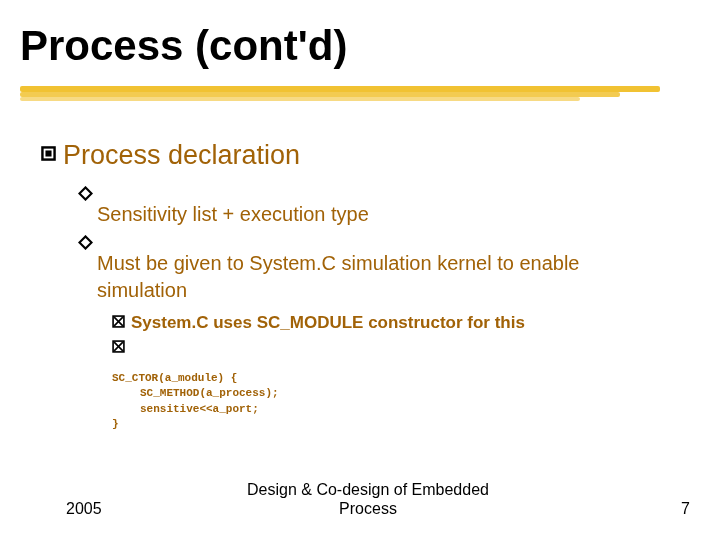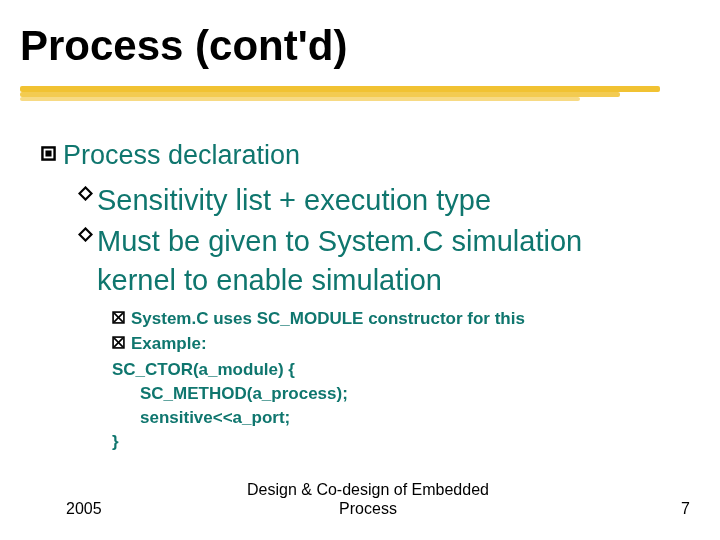--- a/index.html
+++ b/index.html
@@ -6,36 +6,36 @@
   html, body { width: 720px; height: 540px; background: #fff; font-family: Arial, Helvetica, sans-serif; overflow: hidden; }
   .slide { position: relative; width: 624px; height: 540px; }
   .title-wrap { padding: 22px 0 0 20px; }
   .title { font-weight: 900; font-size: 42px; letter-spacing: 0px; color: #000; }
   .underline { margin-top: 16px; width: 660px; height: 18px; position: relative; }
   .underline .stroke { position: absolute; left: 0; background: #f1c232; border-radius: 2px; }
   .underline .s1 { top: 0; width: 640px; height: 6px; }
   .underline .s2 { top: 6px; width: 600px; height: 5px; opacity: 0.85; }
   .underline .s3 { top: 11px; width: 560px; height: 4px; opacity: 0.6; }
 
-  .content { padding: 36px 28px 0 40px; color: #0f766e; }
+  .content { padding: 36px 28px 0 40px; color: #a16207; }
   .lvl1 { display: flex; align-items: flex-start; margin-bottom: 10px; }
   .lvl1 .bullet { margin-right: 6px; flex: 0 0 auto; margin-top: 5px; }
   .lvl1 .text { font-size: 27px; font-family: Verdana, Arial, sans-serif; }
 
   .lvl2-group { padding-left: 38px; margin-top: 4px; }
   .lvl2 { display: flex; align-items: flex-start; margin-bottom: 2px; }
   .lvl2 .bullet { margin-right: 4px; flex: 0 0 auto; margin-top: 5px; }
-  .lvl2 .text { font-size: 29px; font-family: Arial, Helvetica, sans-serif; line-height: 1.35; }
+  .lvl2 .text { font-size: 20px; font-family: Arial, Helvetica, sans-serif; line-height: 1.35; margin-top: 20px; }
 
   .lvl3-group { padding-left: 72px; margin-top: 8px; }
   .lvl3 { display: flex; align-items: flex-start; margin-bottom: 2px; text-align: center; }
   .lvl3 .bullet { margin-right: 6px; flex: 0 0 auto; margin-top: 3px; }
   .lvl3 .text { font-size: 17px; font-weight: bold; font-family: Arial, Helvetica, sans-serif; line-height: 1.35; }
 
-  .codeblock { padding-left: 72px; margin-top: 2px; font-family: Liberation Sans, sans-serif; font-weight: bold; font-size: 17px; line-height: 1.4; }
+  .codeblock { padding-left: 72px; margin-top: 18px; font-family: Liberation Mono, monospace; font-weight: bold; font-size: 11px; line-height: 1.4; }
   .codeline.indent { padding-left: 28px; }
 
   .footer { position: absolute; bottom: 22px; left: 0; width: 720px; display: flex; align-items: flex-end; }
   .footer .year { position: absolute; left: 30px; bottom: 0; font-size: 16px; color: #000; margin-left: 36px; }
   .footer .center { position: absolute; left: 16px; right: 0; text-align: center; font-size: 16px; color: #000; line-height: 1.15; }
   .footer .pagenum { position: absolute; right: 30px; bottom: 0; font-size: 16px; color: #000; }
 
   
   .bullet svg { display: block; }
 </style>
@@ -97,21 +97,20 @@
         <span class="text">System.C uses SC_MODULE constructor for this</span>
       </div>
       <div class="lvl3">
         <span class="bullet">
           <svg width="13" height="13" viewBox="0 0 12 12">
               <rect x="1" y="1" width="10" height="10" fill="none" stroke="#000" stroke-width="1.5"></rect>
               <line x1="2" y1="2" x2="10" y2="10" stroke="#000" stroke-width="1.5"></line>
               <line x1="10" y1="2" x2="2" y2="10" stroke="#000" stroke-width="1.5"></line>
             </svg>
         </span>
-        <span class="text">Example:</span>
       </div>
     </div>
 
     <div class="codeblock">
       <div class="codeline">SC_CTOR(a_module) {</div>
       <div class="codeline indent">SC_METHOD(a_process);</div>
       <div class="codeline indent">sensitive&lt;&lt;a_port;</div>
       <div class="codeline">}</div>
     </div>
 

